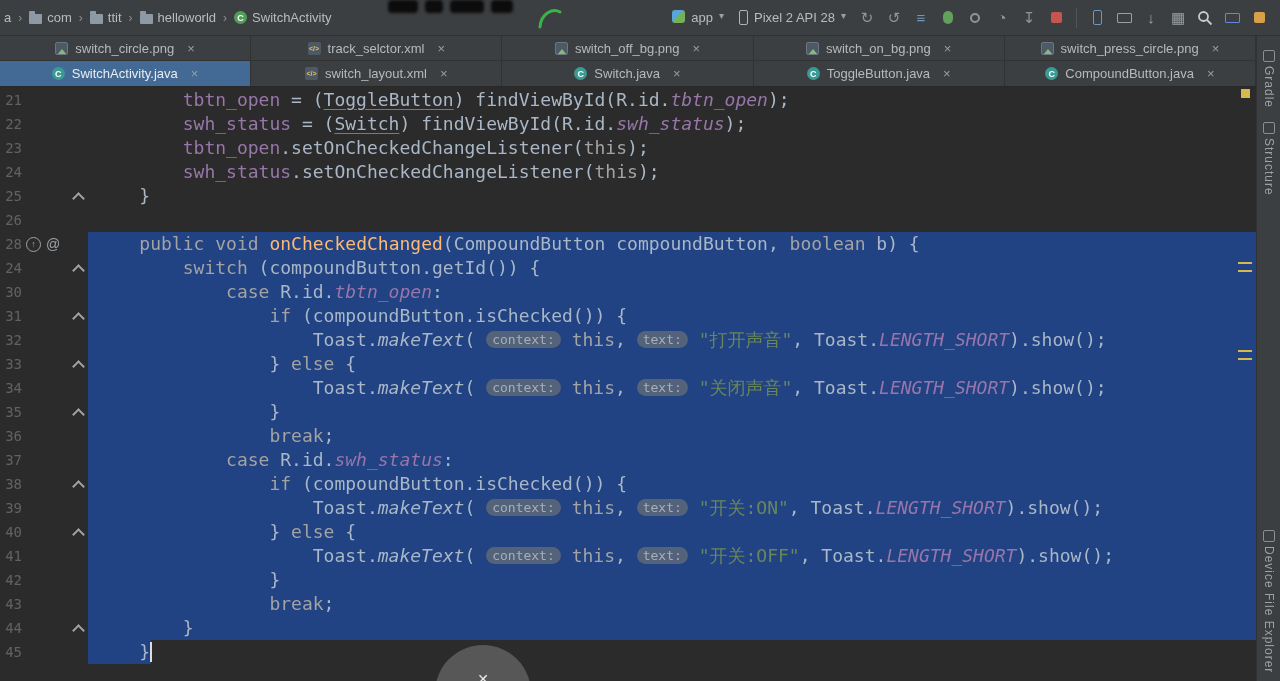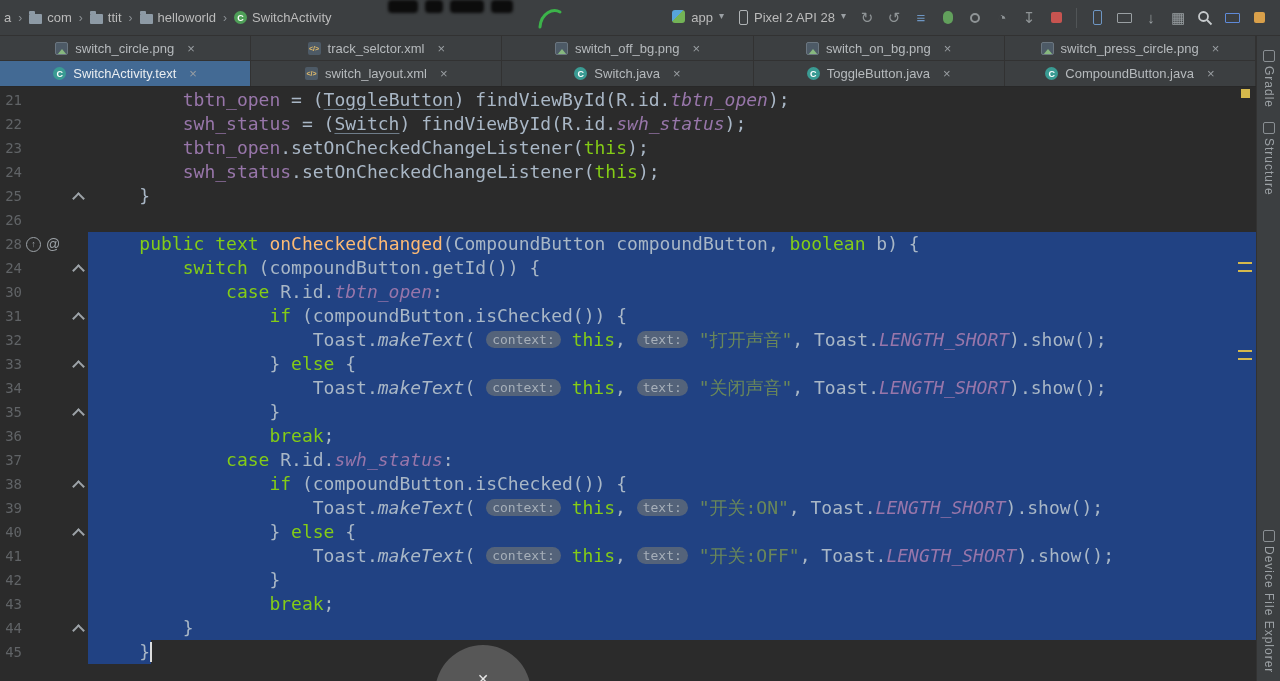--- a/index.html
+++ b/index.html
@@ -54,21 +54,21 @@
   .gi{width:46px;flex:none;display:flex;align-items:center;gap:5px;padding-left:4px;box-sizing:border-box;}
   .ovr-circ{width:13px;height:13px;border:1px solid #9da3a8;border-radius:50%;display:flex;align-items:center;
     justify-content:center;font-size:9px;color:#9da3a8;}
   .at{font-size:14px;color:#9da3a8;}
   .fd{width:20px;flex:none;display:flex;align-items:center;justify-content:center;}
   .chev{width:7px;height:7px;border-top:2px solid #9da3a8;border-left:2px solid #9da3a8;transform:rotate(45deg);margin-top:4px;}
   .code{flex:1;white-space:pre;font:18px/24px "DejaVu Sans Mono",monospace;color:#a9b7c6;padding-left:8px;}
   .sel-full{background:#214283;}
   .sel-after{background:linear-gradient(90deg,transparent 51px,#214283 51px);}
   .sel-before{background:linear-gradient(90deg,#214283 63px,transparent 63px);}
-  .k{color:#84cc16;}.f{color:#9876aa;}.sf{color:#9876aa;font-style:italic;}
+  .k{color:#a3a3a3;}.f{color:#9876aa;}.sf{color:#9876aa;font-style:italic;}
   .an{color:#bbb529;}.md{color:#fdba74;}.sm{font-style:italic;}
   .s{color:#6a8759;}
   .u{text-decoration:underline;text-underline-offset:3px;text-decoration-color:#6f7d8a;}
   .h{display:inline-block;background:#54637a;color:#a6afb9;font-size:13px;line-height:17px;border-radius:9px;
     padding:0 6px;vertical-align:2px;font-family:"DejaVu Sans Mono",monospace;}
   .caret-bar{display:inline-block;width:2px;height:20px;background:#dcdcdc;vertical-align:-4px;}
 
   .err-square{position:absolute;right:6px;top:2px;width:9px;height:9px;background:#d6b94c;}
   .stripe-mark{position:absolute;right:4px;width:14px;height:2px;background:#d6b94c;}
 
@@ -200,21 +200,21 @@
       </div>
       <div class="tab">
         <span class="fi fi-image"></span>
         <span class="tlabel">switch_press_circle.png</span>
         <span class="tclose">×</span>
       </div>
     </div>
   <div class="tabrow row2" id="row2">
       <div class="tab selected">
         <span class="fi fi-class">C</span>
-        <span class="tlabel">SwitchActivity.text</span>
+        <span class="tlabel">SwitchActivity.java</span>
         <span class="tclose">×</span>
       </div>
       <div class="tab">
         <span class="fi fi-xml">&lt;/&gt;</span>
         <span class="tlabel">switch_layout.xml</span>
         <span class="tclose">×</span>
       </div>
       <div class="tab">
         <span class="fi fi-class">C</span>
         <span class="tlabel">Switch.java</span>
@@ -272,21 +272,21 @@
           <span class="fd"></span>
           <span class="code"></span>
         </div>
         <div class="cl">
           <span class="ln">28</span>
           <span class="gi">
             <span class="ovr-circ">↑</span>
             <span class="at">@</span>
           </span>
           <span class="fd"></span>
-          <span class="code sel-full"><span>    </span><span class="k">public</span><span> </span><span class="k">text</span><span> </span><span class="md">onCheckedChanged</span><span>(CompoundButton compoundButton, </span><span class="k">boolean</span><span> b) {</span></span>
+          <span class="code sel-full"><span>    </span><span class="k">public</span><span> </span><span class="k">void</span><span> </span><span class="md">onCheckedChanged</span><span>(CompoundButton compoundButton, </span><span class="k">boolean</span><span> b) {</span></span>
         </div>
         <div class="cl">
           <span class="ln">24</span>
           <span class="gi"></span>
           <span class="fd">
             <span class="chev"></span>
           </span>
           <span class="code sel-full"><span>        </span><span class="k">switch</span><span> (compoundButton.getId()) {</span></span>
         </div>
         <div class="cl">

